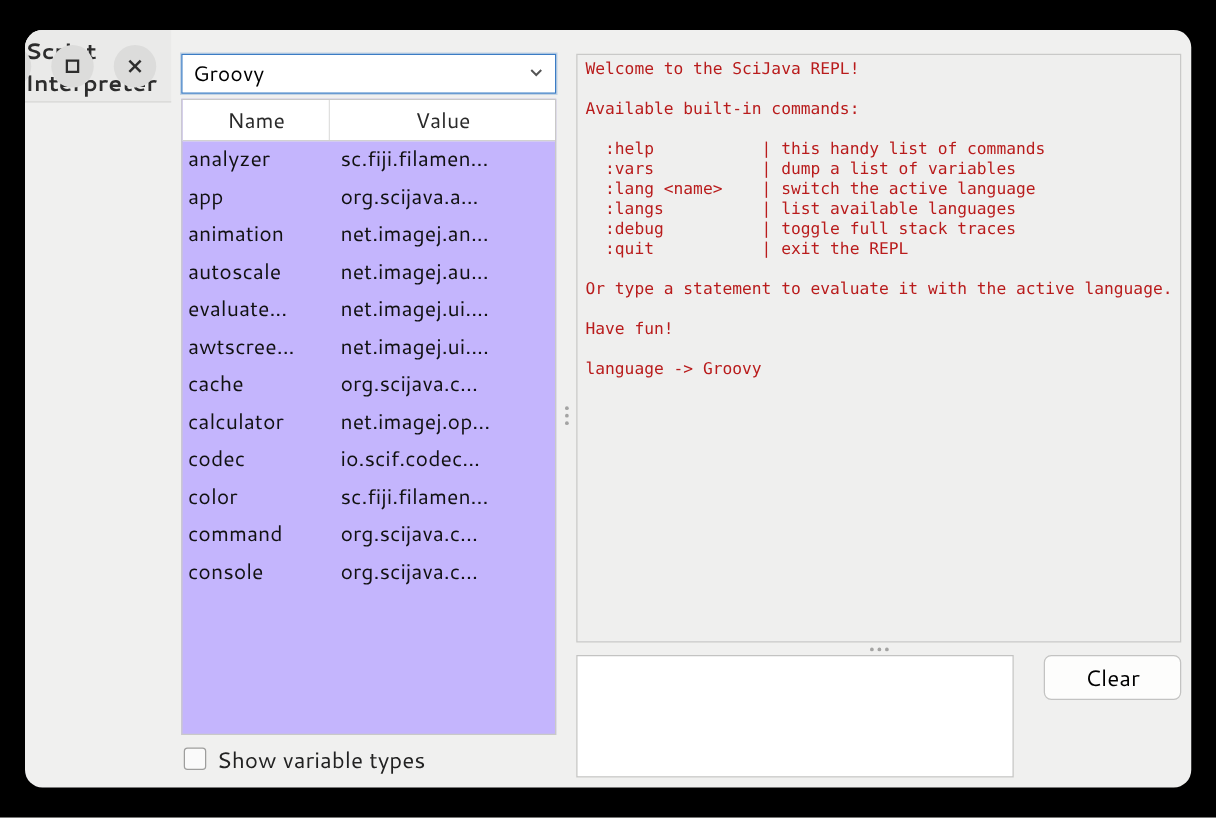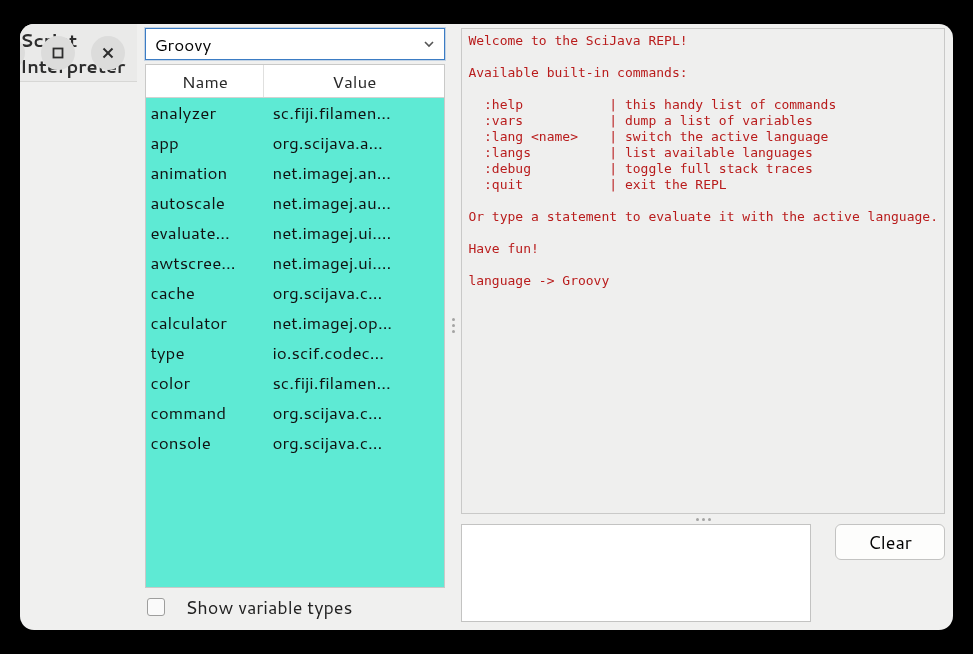--- a/index.html
+++ b/index.html
@@ -56,20 +56,21 @@
     justify-content: center;
     cursor: pointer;
   }
   .titlebar-btn svg { width: 14px; height: 14px; }
   .content {
     flex: 1;
     display: flex;
     padding: 4px 8px 8px 8px;
     gap: 4px;
     min-height: 0;
+    margin-top: 15px;
   }
   
   .left-panel {
     width: 300px;
     display: flex;
     flex-direction: column;
     min-height: 0;
   }
   .combo {
     height: 32px;
@@ -80,21 +81,21 @@
     align-items: center;
     justify-content: space-between;
     padding: 0 8px 0 8px;
     font-size: 17px;
     margin-bottom: 4px;
     cursor: pointer;
   }
   .combo-chevron { color:#555; }
   .table-wrap {
     flex: 1;
-    background: #5eead4;
+    background: #c4b5fd;
     border: 1px solid #c9c9c8;
     overflow: hidden;
     display: flex;
     flex-direction: column;
     min-height: 0;
   }
   .table-header {
     display: flex;
     border-bottom: 1px solid #d2d2d1;
     background: #fff;
@@ -123,21 +124,21 @@
     padding: 2px 4px;
     white-space: nowrap;
     overflow: hidden;
     text-overflow: ellipsis;
   }
   .td.col-name { width: 122px; }
   .td.col-value { flex: 1; }
   .check-row {
     display: flex;
     align-items: center;
-    gap: 20px;
+    gap: 8px;
     padding: 6px 2px 2px 2px;
     font-size: 18px;
     color: #222;
   }
   .checkbox {
     width: 18px;
     height: 18px;
     border: 1px solid #9e9e9d;
     border-radius: 3px;
     background: #fafafa;
@@ -283,21 +284,21 @@
             </div>
             <div class="tr">
               <div class="td col-name">cache</div>
               <div class="td col-value">org.scijava.c...</div>
             </div>
             <div class="tr">
               <div class="td col-name">calculator</div>
               <div class="td col-value">net.imagej.op...</div>
             </div>
             <div class="tr">
-              <div class="td col-name">type</div>
+              <div class="td col-name">codec</div>
               <div class="td col-value">io.scif.codec...</div>
             </div>
             <div class="tr">
               <div class="td col-name">color</div>
               <div class="td col-value">sc.fiji.filamen...</div>
             </div>
             <div class="tr">
               <div class="td col-name">command</div>
               <div class="td col-value">org.scijava.c...</div>
             </div>

